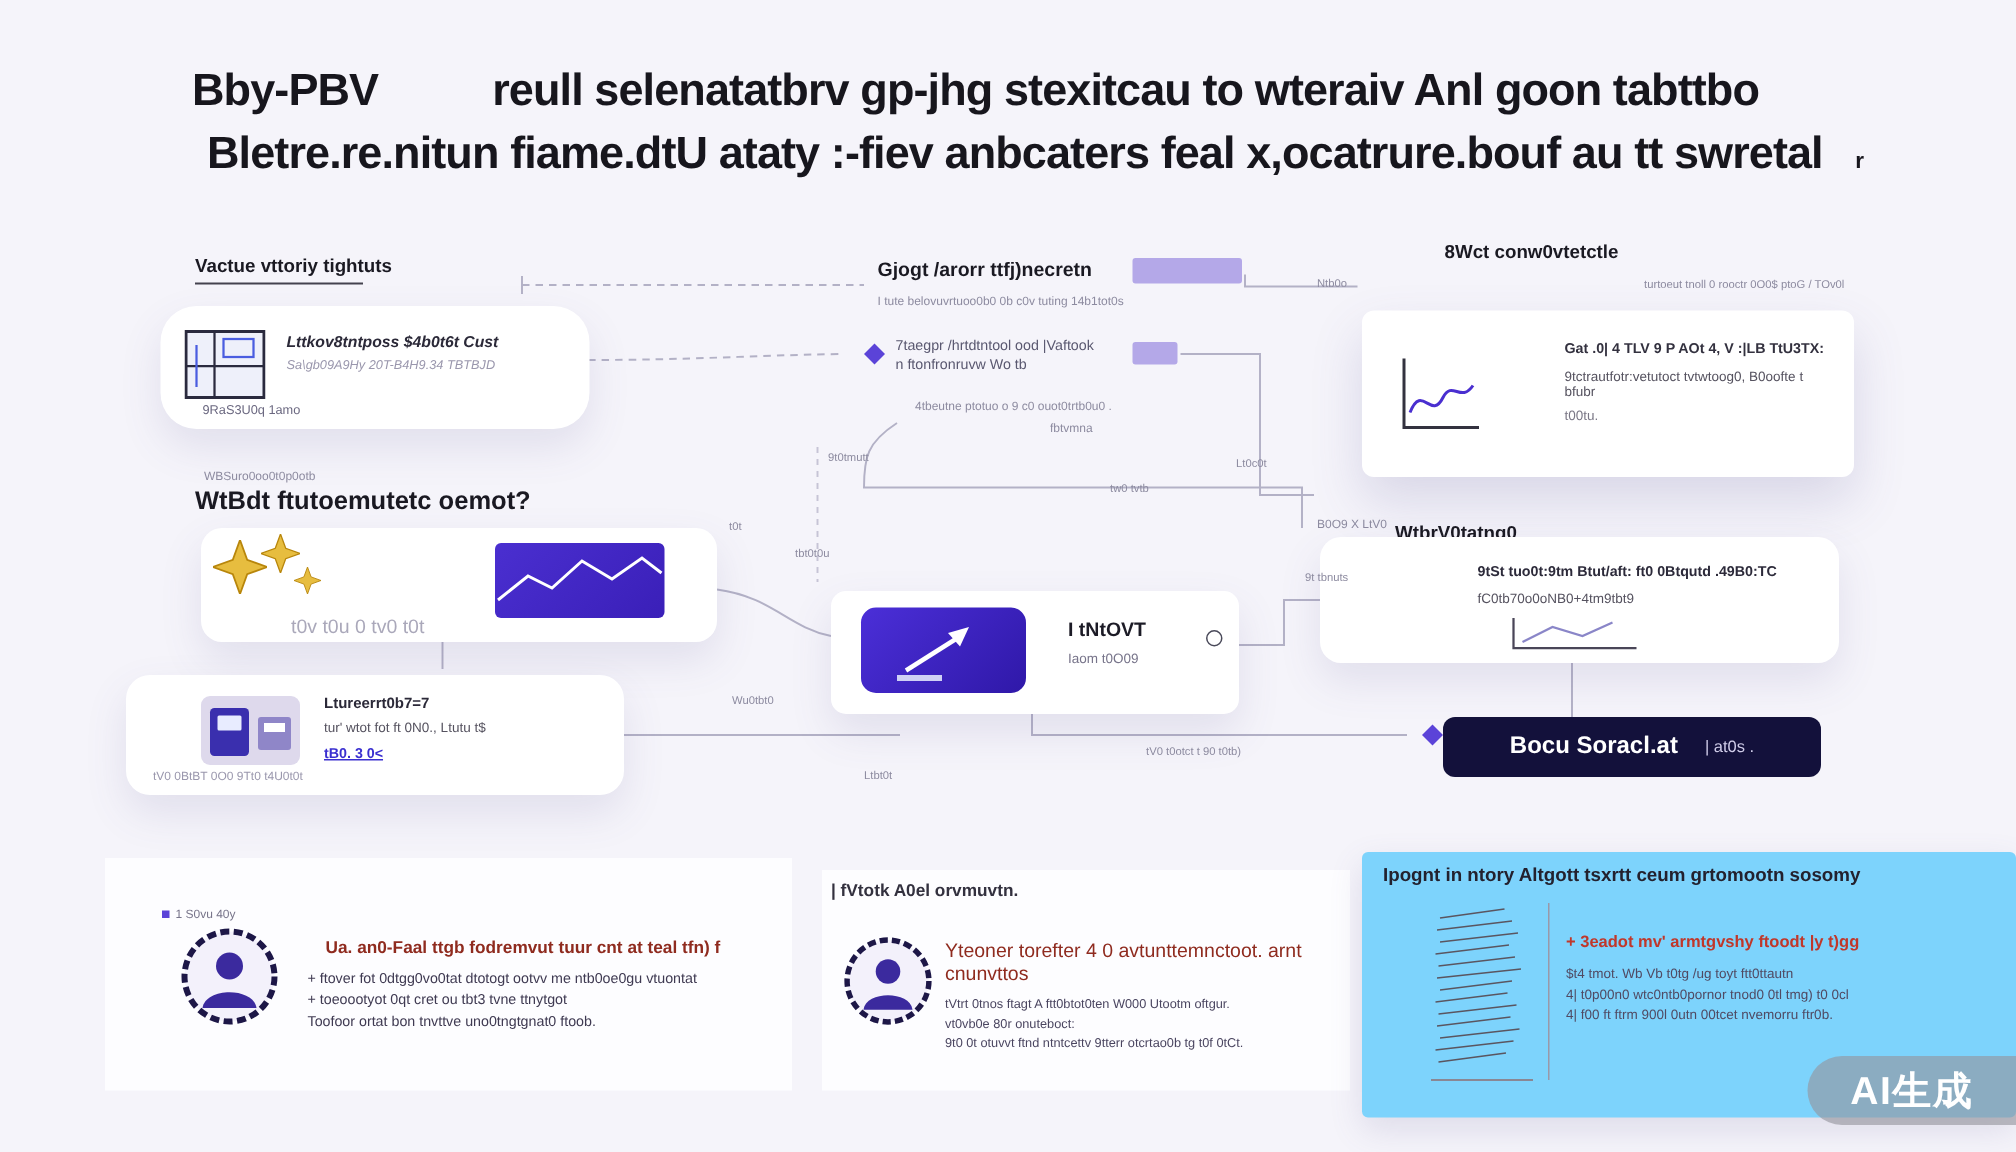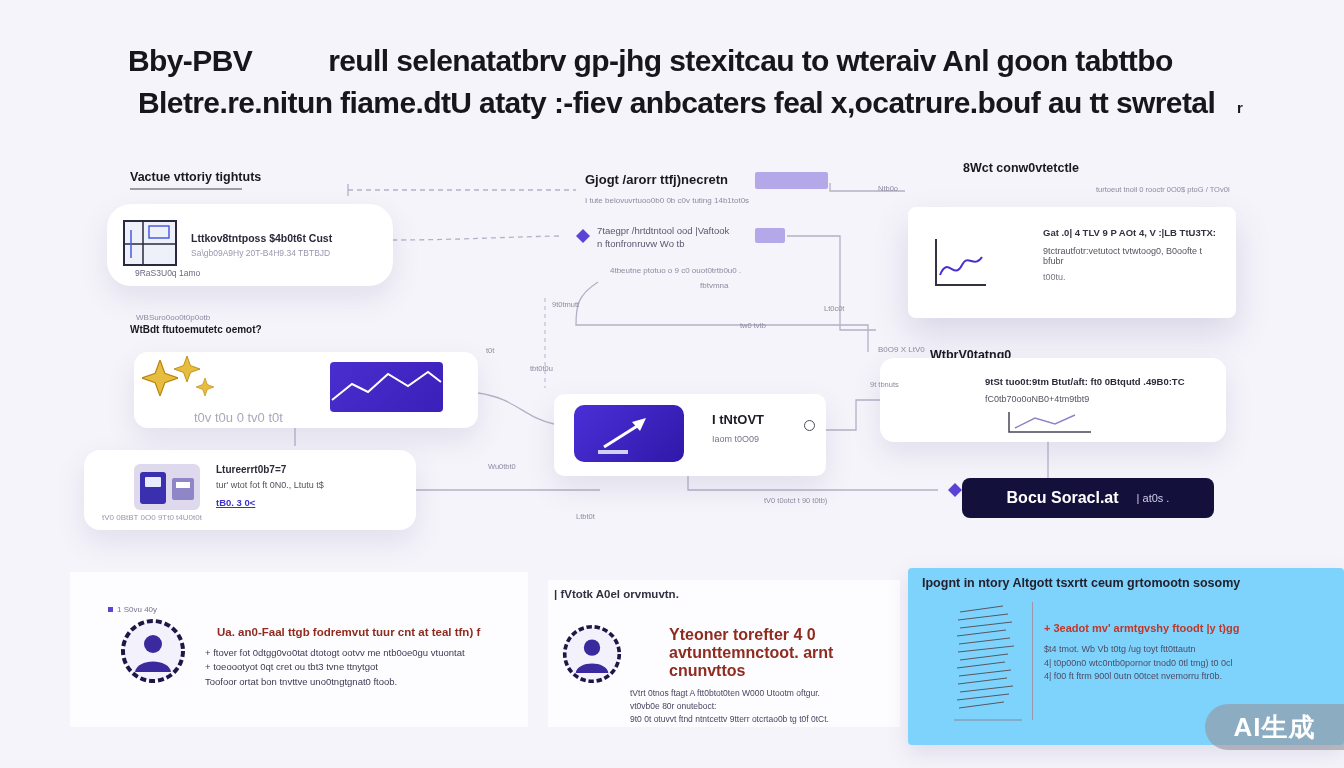--- a/index.html
+++ b/index.html
@@ -76,21 +76,21 @@
   <div class="card" style="left:107px; top:204px; width:286px; height:82px; border-radius:24px;">
     <div class="abs" style="left:16px; top:16px;">
       <svg width="54" height="46" viewBox="0 0 54 46">
         <rect x="1" y="1" width="52" height="44" fill="#eef0fa" stroke="#2a2a3e" stroke-width="2"></rect>
         <line x1="20" y1="1" x2="20" y2="45" stroke="#2a2a3e" stroke-width="1.5"></line>
         <line x1="1" y1="24" x2="53" y2="24" stroke="#2a2a3e" stroke-width="1.5"></line>
         <rect x="26" y="6" width="20" height="12" fill="none" stroke="#4a5de0" stroke-width="1.5"></rect>
         <line x1="8" y1="10" x2="8" y2="38" stroke="#4a5de0" stroke-width="1.5"></line>
       </svg>
     </div>
-    <div class="abs" style="left:84px; top:28px; width:190px;">
+    <div class="abs" style="left:84px; top:18px; width:190px;font-style:italic;">
       <div class="card-title">Lttkov8tntposs $4b0t6t Cust</div>
       <div class="card-sub">Sa\gb09A9Hy 20T-B4H9.34 TBTBJD</div>
     </div>
     <div class="abs" style="left:28px; top:64px; font-size:8.5px; color:#6b6880;">9RaS3U0q 1amo</div>
   </div>
 
   <div class="sec-label" style="left:585px; top:172px; font-size:13px;">Gjogt /arorr ttfj)necretn</div>
   <div class="tinytxt" style="left:585px; top:196px;">I tute belovuvrtuoo0b0 0b c0v tuting 14b1tot0s</div>
   <div class="swatch" style="left:755px; top:172px; width:73px; height:17px;"></div>
 
@@ -114,21 +114,21 @@
       </svg>
     </div>
     <div class="abs" style="left:135px; top:20px; width:180px;">
       <div style="font-size:9.5px; font-weight:700; color:#33313f;">Gat .0| 4 TLV 9 P AOt 4, V :|LB TtU3TX:</div>
       <div style="font-size:9px; color:#55525f; margin-top:8px;">9tctrautfotr:vetutoct tvtwtoog0, B0oofte t bfubr</div>
       <div style="font-size:9px; color:#7a7786; margin-top:6px;">t00tu.</div>
     </div>
   </div>
 
   <div class="tinytxt" style="left:136px; top:313px;">WBSuro0oo0t0p0otb</div>
-  <div class="sec-label" style="left:130px; top:324px; font-size:10px;">WtBdt ftutoemutetc oemot?</div>
+  <div class="sec-label" style="left:130px; top:324px; font-size:17px;">WtBdt ftutoemutetc oemot?</div>
 
   <div class="card" style="left:134px; top:352px; width:344px; height:76px; border-radius:14px;">
     <div class="abs" style="left:8px; top:8px;">
       <svg width="36" height="36" viewBox="0 0 24 24">
           <path d="M12 0 L15.2 8.8 L24 12 L15.2 15.2 L12 24 L8.8 15.2 L0 12 L8.8 8.8 Z" fill="#e7bd3f" stroke="#b8860b" stroke-width="0.8"></path>
         </svg>
     </div>
     <div class="abs" style="left:40px; top:4px;">
       <svg width="26" height="26" viewBox="0 0 24 24">
           <path d="M12 0 L15.2 8.8 L24 12 L15.2 15.2 L12 24 L8.8 15.2 L0 12 L8.8 8.8 Z" fill="#e7bd3f" stroke="#b8860b" stroke-width="0.8"></path>
@@ -228,21 +228,21 @@
   <div class="panel" style="left:548px; top:580px; width:352px; height:147px; background:#fdfdff;">
     <div class="panel-title" style="position:absolute; left:6px; top:8px; color:#33313f; font-size:11.5px;">| fVtotk A0el orvmuvtn.</div>
     <div class="avatar" style="left:14px; top:44px;">
       <svg width="60" height="60" viewBox="0 0 66 66">
         <circle cx="33" cy="33" r="30" fill="#f3f1fb" stroke="#1d1747" stroke-width="4" stroke-dasharray="6 3"></circle>
         <circle cx="33" cy="26" r="9" fill="#3b2a9e"></circle>
         <path d="M15,54 C17,40 49,40 51,54 Z" fill="#3b2a9e"></path>
       </svg>
     </div>
     <div style="position:absolute; left:82px; top:46px; width:262px;">
-      <div style="font-size:16px; font-weight:700; color:#8f2b1f;margin-left:39px;">Yteoner torefter 4 0 avtunttemnctoot. arnt cnunvttos</div>
+      <div style="font-size:13px; font-weight:400; color:#8f2b1f;">Yteoner torefter 4 0 avtunttemnctoot. arnt cnunvttos</div>
       <div class="bullets" style="font-size:8.5px; color:#4a4560; margin-top:7px;">
         <div>tVtrt 0tnos ftagt A ftt0btot0ten W000 Utootm oftgur.</div>
         <div>vt0vb0e 80r onuteboct:</div>
         <div>9t0 0t otuvvt ftnd ntntcettv 9tterr otcrtao0b tg t0f 0tCt.</div>
       </div>
     </div>
   </div>
 
   <div class="panel" style="left:908px; top:568px; width:436px; height:177px; background:#7dd3fc; border-radius:4px; box-shadow:0 8px 22px rgba(100,95,150,0.16);">
     <div class="panel-title" style="position:absolute; left:14px; top:8px; color:#23212e;">Ipognt in ntory Altgott tsxrtt ceum grtomootn sosomy</div>

